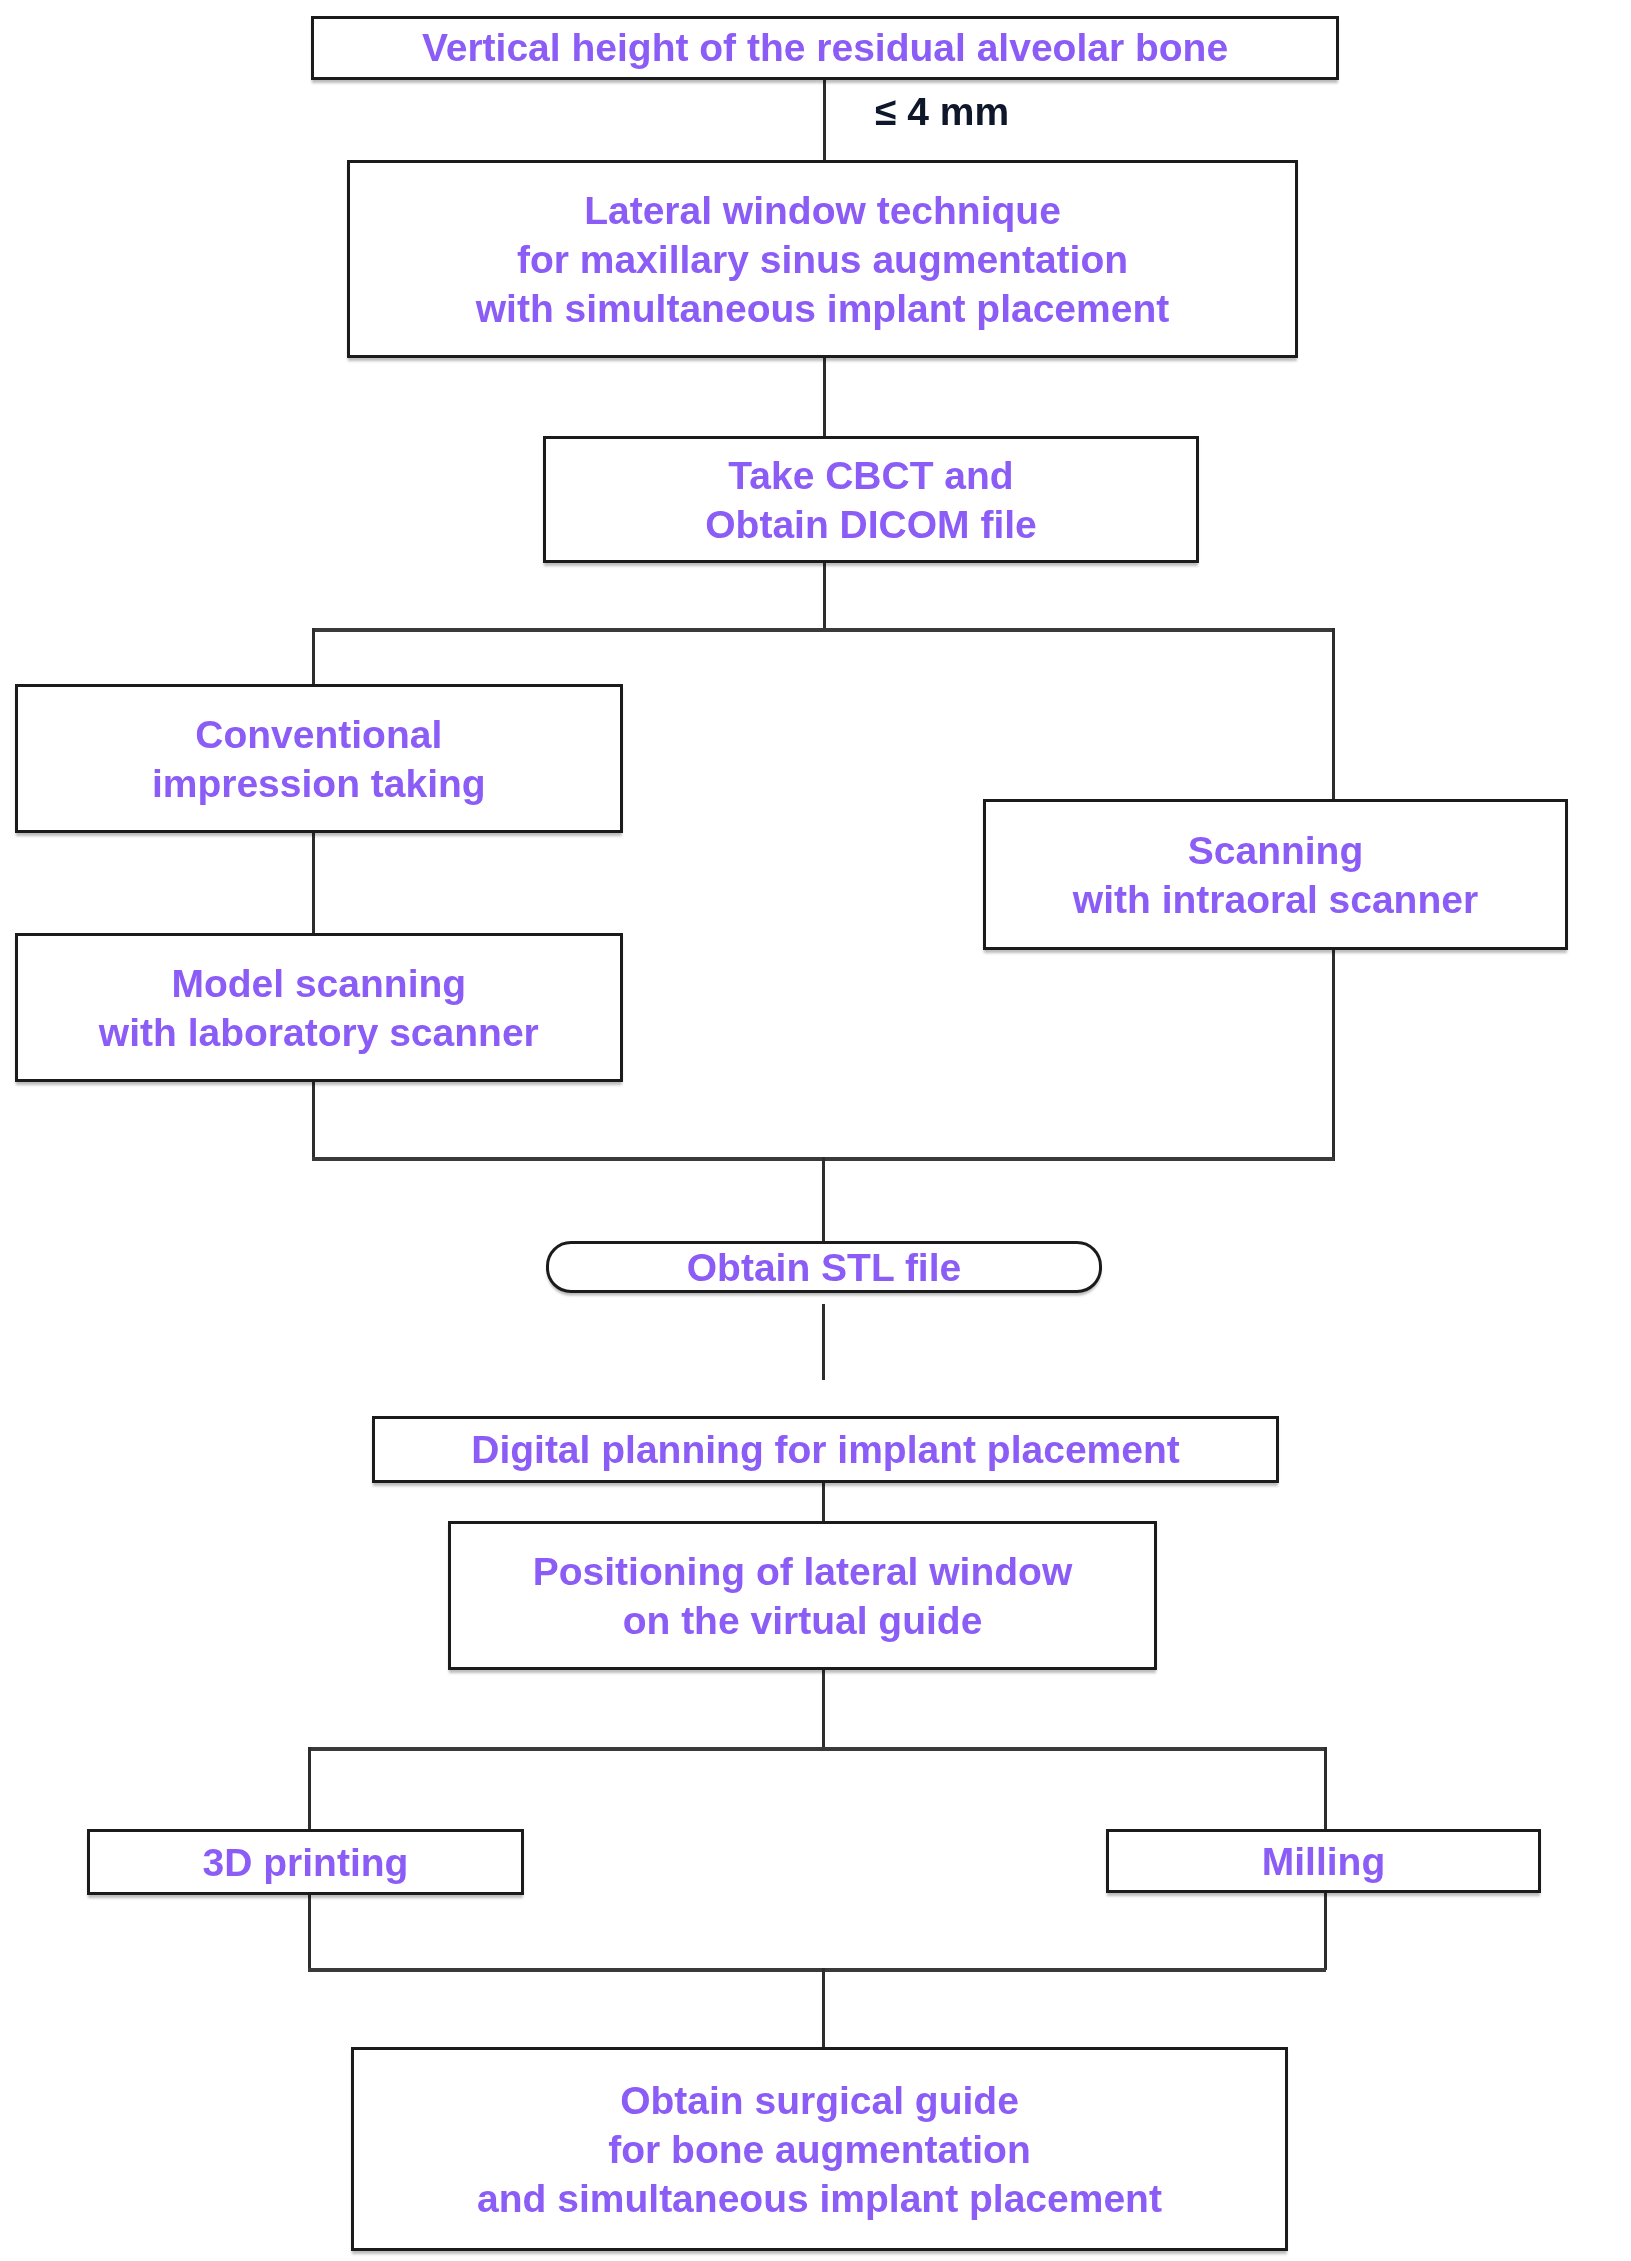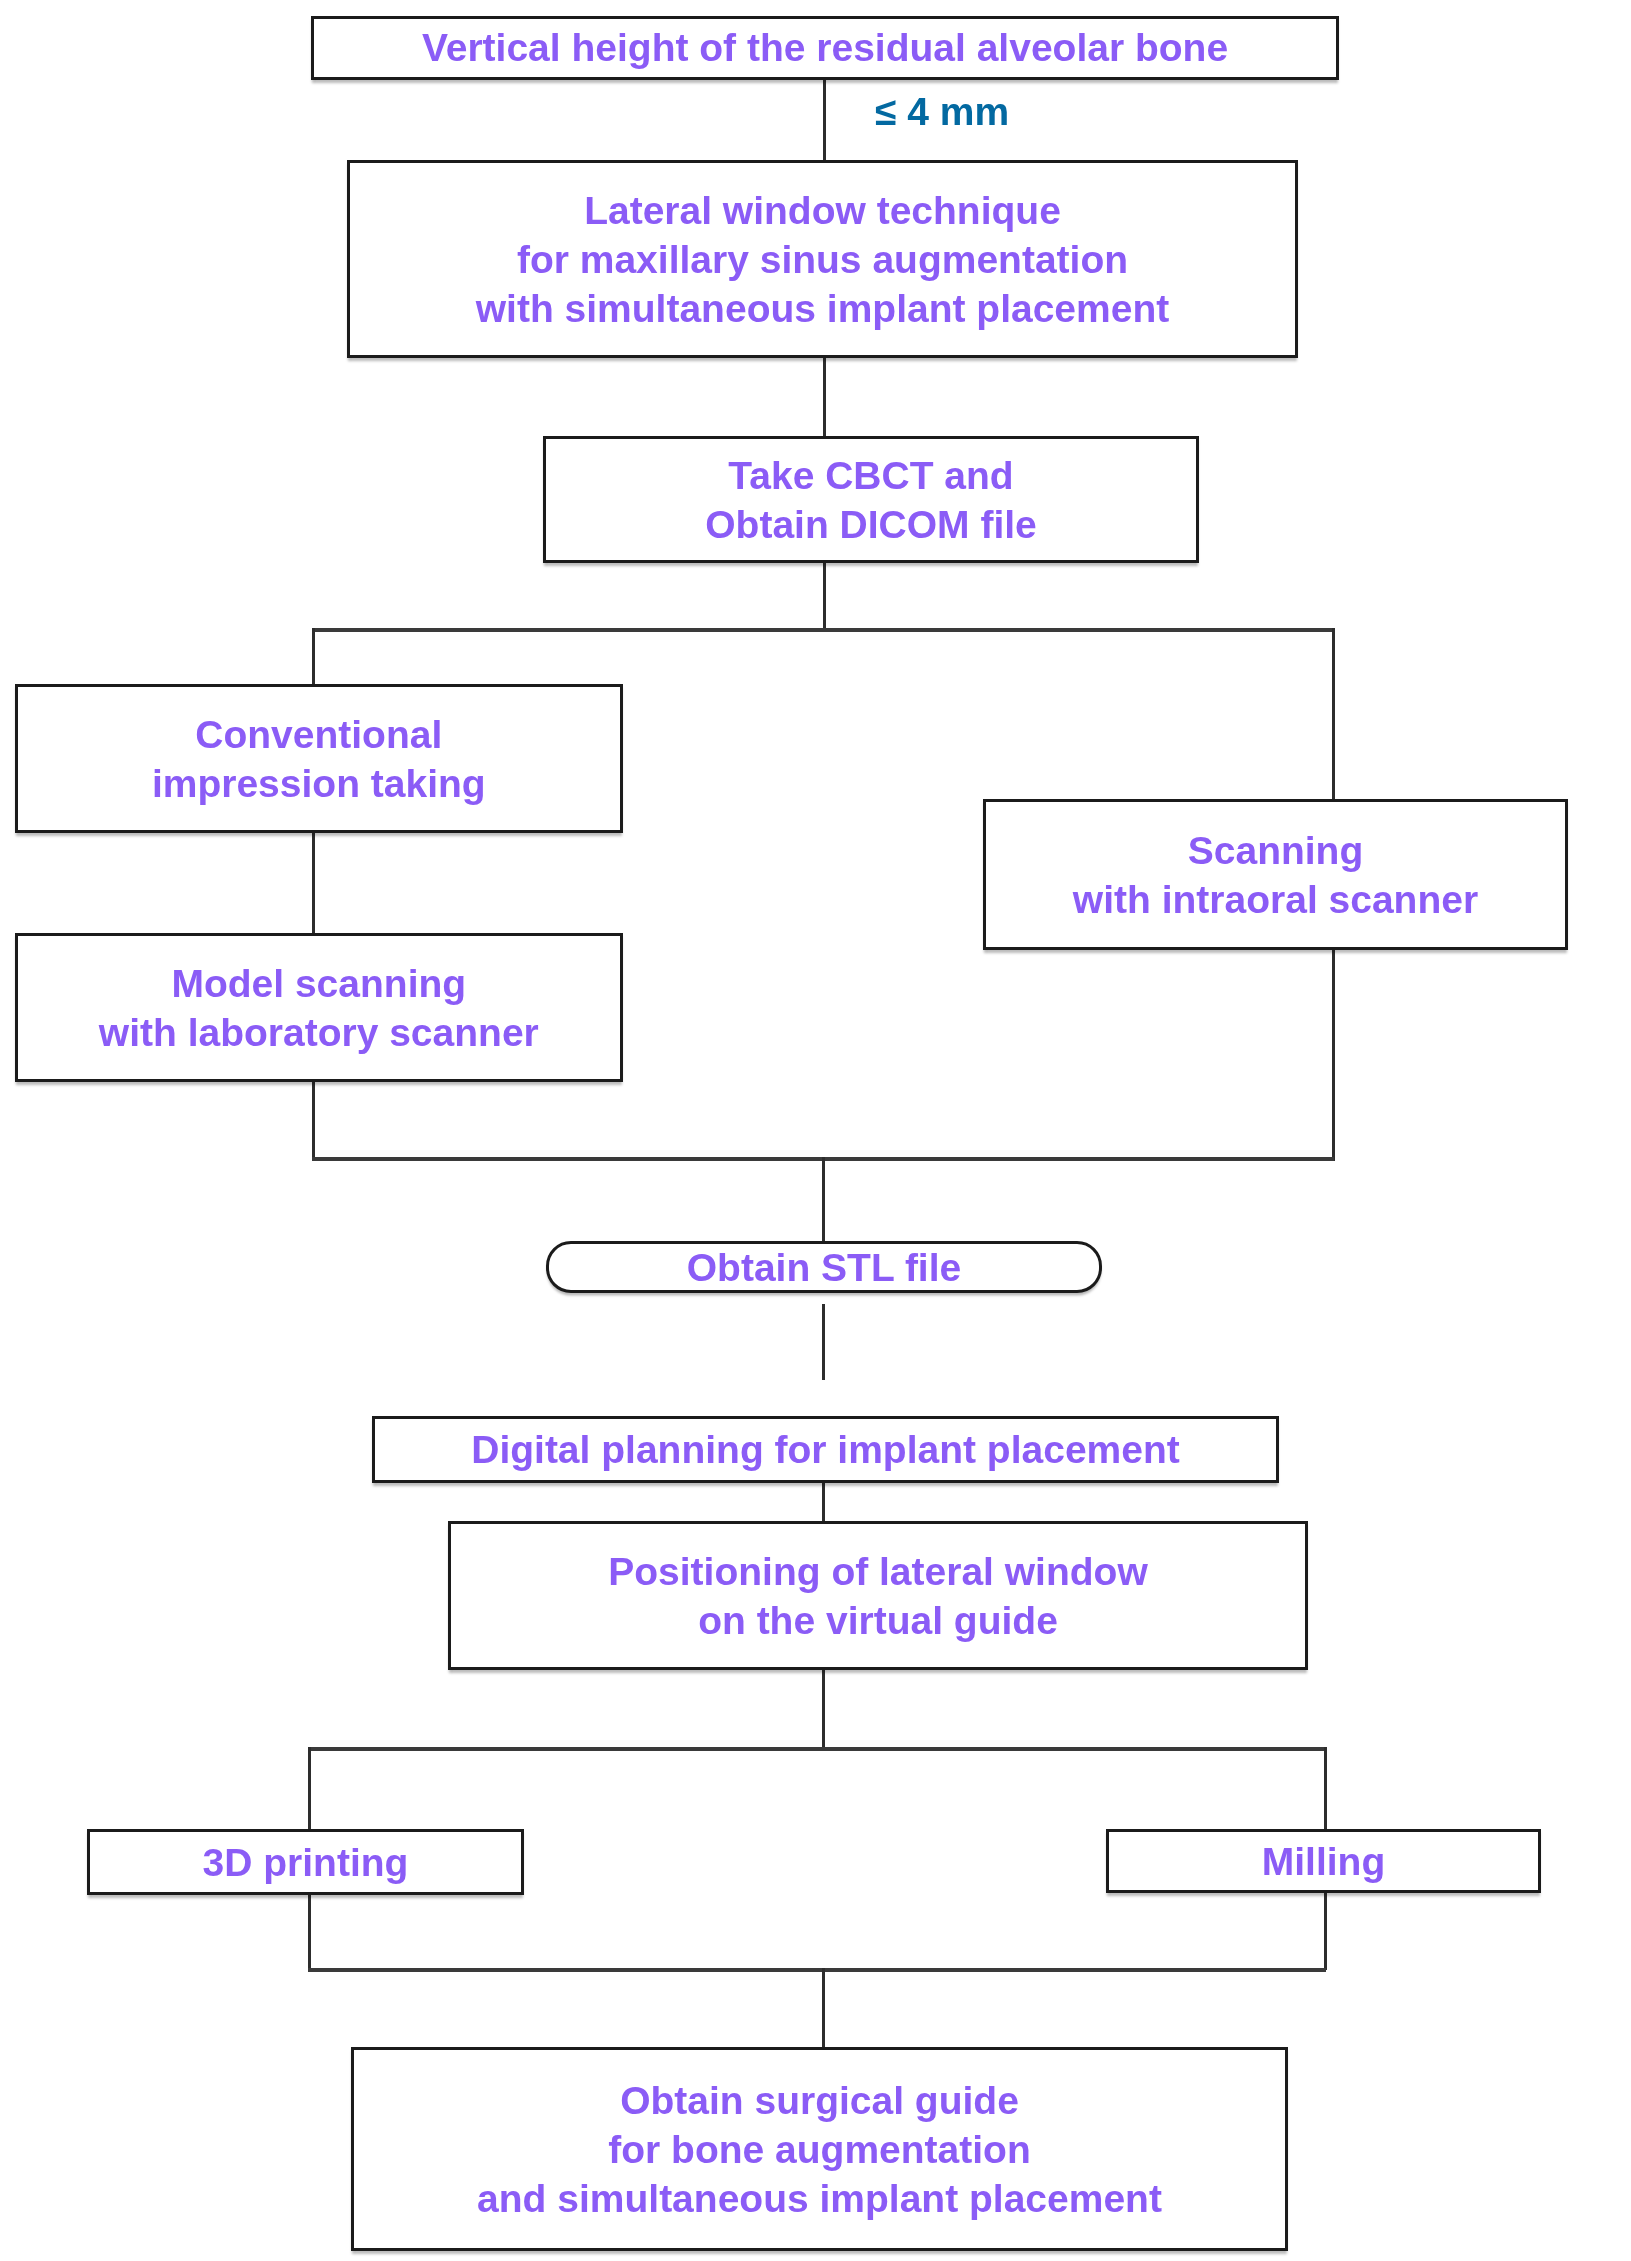--- a/index.html
+++ b/index.html
@@ -35,21 +35,21 @@
   }
   .hline{
     position:absolute;
     height:3.5px;
     background:#3a3a3a;
   }
   .edge-label{
     position:absolute;
     font-weight:bold;
     font-size:39px;
-    color:#0369a1;
+    color:#0f172a;
     white-space:nowrap;
   }
 </style>
 </head>
 <body>
 
 <div id="canvas">
 
   <div class="vline" style="left:823px;top:80px;height:80px;"></div>
   <div class="edge-label" style="left:875px;top:90px;">≤ 4 mm</div>
@@ -109,21 +109,21 @@
   </div>
 
   <div class="node" style="left:546px;top:1241px;width:556px;height:52px;border-radius:25px;">
     <span class="ln">Obtain STL file</span>
   </div>
 
   <div class="node" style="left:372px;top:1416px;width:907px;height:67px;">
     <span class="ln">Digital planning for implant placement</span>
   </div>
 
-  <div class="node" style="left:448px;top:1521px;width:860px;height:149px;">
+  <div class="node" style="left:448px;top:1521px;width:709px;height:149px;">
     <span class="ln">Positioning of lateral window</span>
     <span class="ln">on the virtual guide</span>
   </div>
 
   <div class="node" style="left:87px;top:1829px;width:437px;height:66px;">
     <span class="ln">3D printing</span>
   </div>
 
   <div class="node" style="left:1106px;top:1829px;width:435px;height:64px;">
     <span class="ln">Milling</span>

